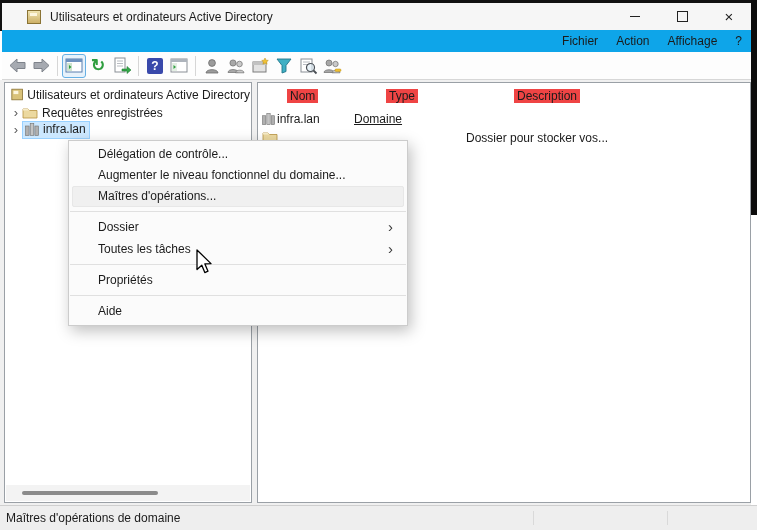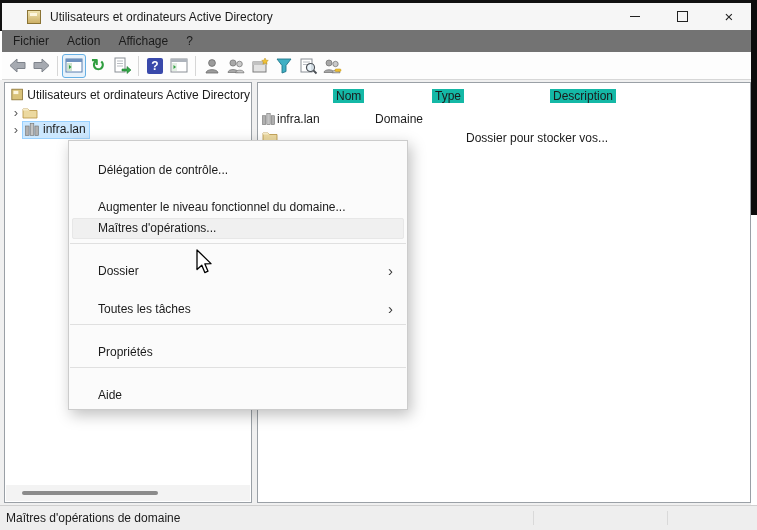--- a/index.html
+++ b/index.html
@@ -18,21 +18,21 @@
             border:1px solid #8a7334;box-sizing:border-box;position:relative;}
   .app-icon:before{content:"";position:absolute;left:2px;top:2px;width:7px;height:3px;background:#fdf6dd;}
   .title-text{margin-left:9px;}
   .wc{top:3px;height:27px;width:46px;display:flex;align-items:center;justify-content:center;}
   .wc-min{left:612px;} .wc-max{left:659px;} .wc-close{left:706px;}
   .glyph-min{width:10px;height:1px;background:#222;}
   .glyph-max{width:9px;height:9px;border:1px solid #222;}
   .glyph-close{font-size:15px;color:#222;line-height:1;}
 
   
-  .menubar{left:2px;top:30px;width:749px;height:22px;background:#737373;display:flex;align-items:center;padding-left:2px;box-sizing:border-box;}
+  .menubar{left:2px;top:30px;width:749px;height:22px;background:#0ea5e9;display:flex;align-items:center;padding-left:2px;box-sizing:border-box;justify-content:flex-end;}
   .menu-item{padding:2px 9px;}
 
   
   .toolbar{left:2px;top:52px;width:749px;height:28px;background:#fdfdfd;border-bottom:1px solid #d7d7d7;
            display:flex;align-items:center;padding-left:3px;box-sizing:border-box;}
   .tbtn{width:24px;height:24px;display:flex;align-items:center;justify-content:center;box-sizing:border-box;}
   .tbtn.selected{background:#e7f2fb;border:1px solid #66b0e4;border-radius:3px;}
   .tsep{width:1px;height:20px;background:#d6d6d6;margin:0 4px;}
   .refresh-glyph{color:#2f9e3f;font-size:17px;font-weight:bold;line-height:1;}
   .help-box{width:16px;height:16px;background:#3949ab;border-radius:2px;color:#fff;font-weight:bold;
@@ -44,31 +44,31 @@
   .left-pane{left:4px;top:82px;width:248px;height:421px;}
   .right-pane{left:257px;top:82px;width:494px;height:421px;}
 
   
   .tree-row{position:absolute;left:1px;right:1px;height:17px;display:flex;align-items:center;}
   .chev{width:12px;text-align:center;color:#5a5a5a;font-size:13px;line-height:1;margin-left:4px;}
   .tree-label{margin-left:4px;white-space:nowrap;}
   .sel-box{display:flex;align-items:center;background:#cce8ff;border:1px solid #99d1ff;padding:0 3px 1px 1px;}
 
   
-  .col-hdr{position:absolute;top:6px;background:#14b8a6;padding:0 3px;margin-left:46px;}
+  .col-hdr{position:absolute;top:6px;background:#ef4444;padding:0 3px;}
   .cell{position:absolute;white-space:nowrap;}
 
   
   .hscroll{position:absolute;left:1px;right:1px;bottom:1px;height:16px;background:#f3f3f3;}
   .hthumb{position:absolute;left:16px;top:6px;width:136px;height:4px;background:#8b8b8b;border-radius:2px;}
 
   
   .ctx{left:68px;top:140px;width:340px;background:#fbfbfb;border:1px solid #cccccc;
        box-shadow:3px 5px 14px rgba(0,0,0,0.25);padding:3px 0;box-sizing:border-box;z-index:50;}
-  .ctx-item{height:21px;line-height:21px;padding-left:29px;position:relative;white-space:nowrap;margin-top:16px;}
+  .ctx-item{height:21px;line-height:21px;padding-left:29px;position:relative;white-space:nowrap;}
   .ctx-item.tall{height:22px;line-height:22px;}
   .ctx-item.hovered{background:#f0f0f0;border:1px solid #e7e7e7;border-radius:2px;
                     margin:0 3px;padding-left:25px;height:19px;line-height:19px;}
   .ctx-sep{height:1px;background:#e0e0e0;margin:4px 1px;}
   .ctx-arrow{position:absolute;right:14px;top:0;color:#3a3a3a;font-size:15px;}
 
   
   .statusbar{left:0;top:505px;width:757px;height:25px;background:#eeeeee;border-top:1px solid #cfcfcf;box-sizing:border-box;}
   .status-text{position:absolute;left:6px;top:5px;text-align:right;}
   .sdiv{position:absolute;top:5px;width:1px;height:14px;background:#d9d9d9;}
@@ -202,50 +202,51 @@
         <rect x="3" y="3" width="6" height="4" fill="#fdf6dd"></rect>
       </svg>
       <span class="tree-label">Utilisateurs et ordinateurs Active Directory</span>
     </div>
     <div class="tree-row" style="top:21px;">
       <span class="chev">›</span>
       <svg width="16" height="13" viewBox="0 0 16 13">
         <path d="M1,3 L6,3 L7.5,4.5 L15,4.5 L15,12 L1,12 Z" fill="#ecd9a0" stroke="#b8923f" stroke-width="0.8"></path>
         <path d="M1,3 L6,3 L7.5,4.5 L1,4.5 Z" fill="#f6ecc8"></path>
       </svg>
+      <span class="tree-label">Requêtes enregistrées</span>
     </div>
     <div class="tree-row" style="top:38px;">
       <span class="chev">›</span>
       <span class="sel-box">
         <svg width="16" height="15" viewBox="0 0 16 15">
           <rect x="1.5" y="4" width="3.6" height="9.5" fill="#b0b0b0" stroke="#6e6e6e" stroke-width="0.6"></rect>
           <rect x="6.2" y="1.5" width="3.6" height="12" fill="#c4c4c4" stroke="#6e6e6e" stroke-width="0.6"></rect>
           <rect x="10.9" y="4" width="3.6" height="9.5" fill="#b0b0b0" stroke="#6e6e6e" stroke-width="0.6"></rect>
         </svg>
         <span class="tree-label" style="margin-left:3px;">infra.lan</span>
       </span>
     </div>
     <div class="hscroll">
       <div class="hthumb"></div>
     </div>
   </div>
 
   <div class="abs pane right-pane">
     <span class="col-hdr" style="left:29px;">Nom</span>
     <span class="col-hdr" style="left:128px;">Type</span>
-    <span class="col-hdr" style="left:246px;">Description</span>
+    <span class="col-hdr" style="left:256px;">Description</span>
 
     <div>
       <svg class="cell" style="left:3px;top:29px;" width="15" height="14" viewBox="0 0 16 15">
         <rect x="1.5" y="4" width="3.6" height="9.5" fill="#b0b0b0" stroke="#6e6e6e" stroke-width="0.6"></rect>
         <rect x="6.2" y="1.5" width="3.6" height="12" fill="#c4c4c4" stroke="#6e6e6e" stroke-width="0.6"></rect>
         <rect x="10.9" y="4" width="3.6" height="9.5" fill="#b0b0b0" stroke="#6e6e6e" stroke-width="0.6"></rect>
       </svg>
       <span class="cell" style="left:19px;top:29px;">infra.lan</span>
-      <span class="cell" style="left:117px;top:29px;">Domaine</span>
+      <span class="cell" style="left:96px;top:29px;text-decoration:underline;">Domaine</span>
       <span class="cell" style="left:208px;top:29px;"></span>
     </div>
 
     <div>
       <svg class="cell" style="left:4px;top:47px;" width="16" height="13" viewBox="0 0 16 13">
         <path d="M1,3 L6,3 L7.5,4.5 L15,4.5 L15,12 L1,12 Z" fill="#ecd9a0" stroke="#b8923f" stroke-width="0.8"></path>
         <path d="M1,3 L6,3 L7.5,4.5 L1,4.5 Z" fill="#f6ecc8"></path>
       </svg>
       <span class="cell" style="left:19px;top:48px;"></span>
       <span class="cell" style="left:104px;top:48px;"></span>

